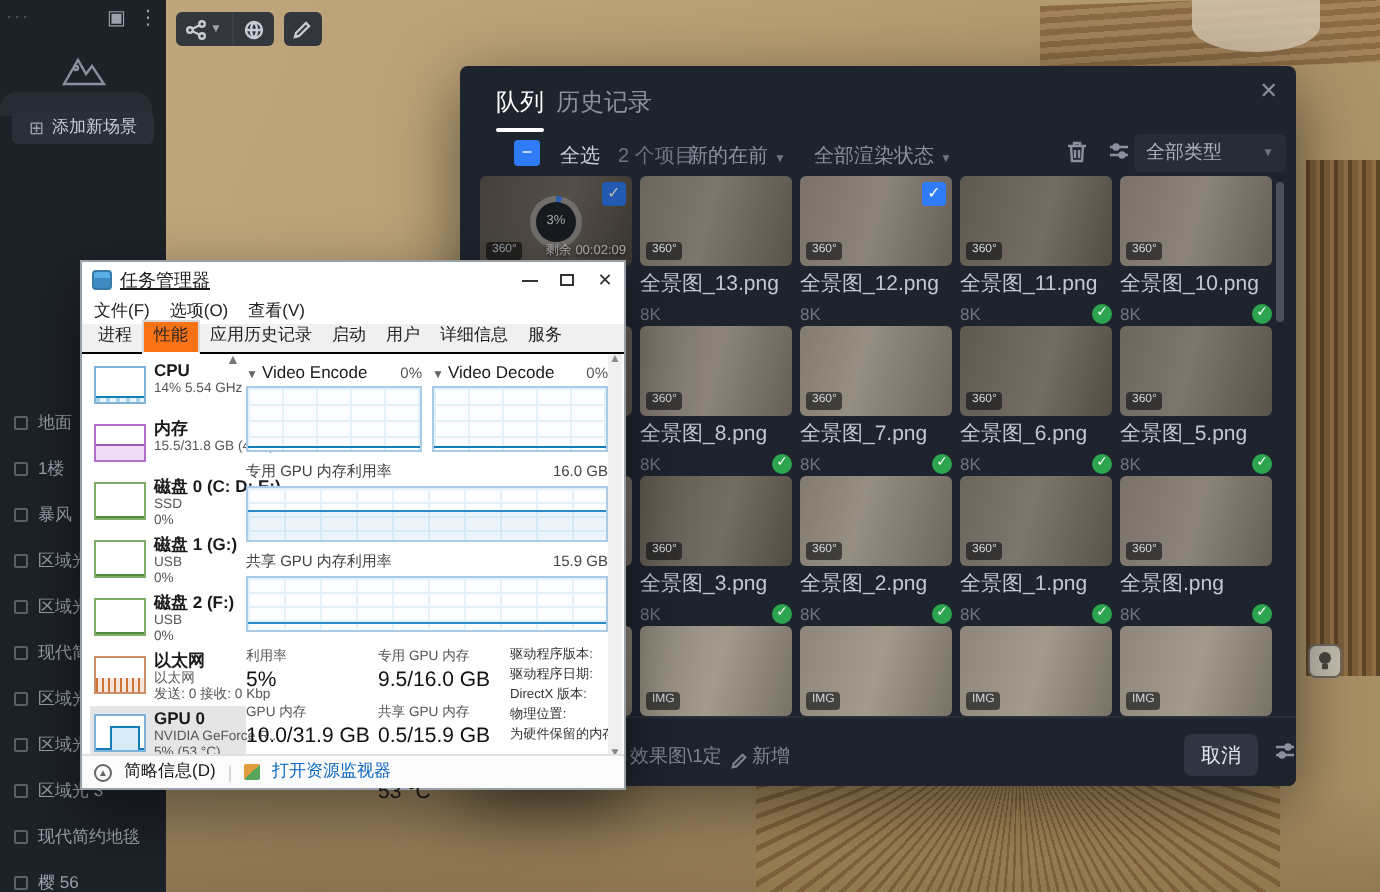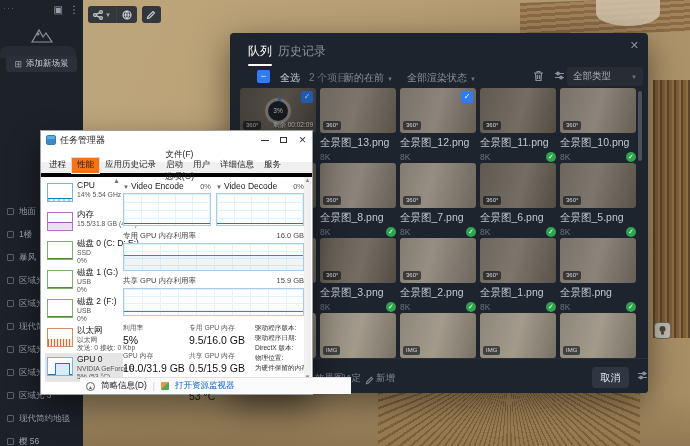--- a/index.html
+++ b/index.html
@@ -106,29 +106,29 @@
     border-radius:0 0 4px 4px;font-size:9.5px;color:#7d848f;}
   .pf-path{position:absolute;left:85px;top:13px;display:flex;align-items:flex-end;gap:4px;}
   .pf-new{position:absolute;left:146px;top:13px;}
   .pf-cancel{position:absolute;left:362px;top:8px;width:37px;height:21px;background:#2f3642;border-radius:4px;
     color:#e6e9ee;font-size:10px;display:flex;align-items:center;justify-content:center;}
   .pf-sliders{position:absolute;left:407px;top:11px;}
 
   
   .tm{position:absolute;left:40px;top:130px;width:273px;height:265px;background:#fff;z-index:20;
     border:1px solid #99a0a6;box-shadow:0 12px 30px rgba(0,0,0,.45);color:#1a1a1a;}
-  .tm-title{position:relative;height:18px;display:flex;align-items:center;padding-left:5px;gap:4px;font-size:9px;}
+  .tm-title{position:relative;height:18px;display:flex;align-items:center;padding-left:5px;gap:4px;font-size:9px;text-decoration:underline;}
   .tm-appicon{width:10px;height:10px;border-radius:2px;background:linear-gradient(180deg,#59b0e8 35%,#3f8ac2 35%);
     border:1px solid #3a7aa8;}
   .tm-controls{position:absolute;right:0;top:0;height:18px;display:flex;}
   .wc{width:19px;height:18px;display:flex;align-items:center;justify-content:center;color:#333;font-size:9px;}
   .wc-min i{display:block;width:8px;height:1px;background:#333;}
   .wc-max i{display:block;width:7px;height:6px;border:1px solid #333;}
-  .tm-menu{height:13px;display:flex;gap:10px;padding-left:6px;font-size:8.5px;align-items:center;color:#222;flex-direction:column;}
-  .tm-tabs{height:15px;background:#f0f0f0;border-bottom:4px solid #000000;display:flex;align-items:flex-end;
+  .tm-menu{height:13px;display:flex;gap:10px;padding-left:6px;font-size:8.5px;align-items:center;color:#222;}
+  .tm-tabs{height:15px;background:#f0f0f0;border-bottom:1px solid #000000;display:flex;align-items:flex-end;
     padding-left:3px;font-size:8.5px;}
   .tm-tab{padding:1px 5px 2px;color:#222;}
   .tm-tab.active{background:#f97316;border:1px solid #d9d9d9;border-bottom:1px solid #fff;margin-bottom:-1px;}
   .tm-body{position:relative;height:203px;}
   .tm-list{position:absolute;left:4px;top:2px;width:78px;}
   .tm-row{height:29px;display:flex;gap:4px;padding:2px 2px;}
   .tm-row.selected{background:#e5e5e5;}
   .mini{width:26px;height:19px;background:#fff;border:1px solid #999;position:relative;overflow:hidden;flex:none;margin-top:2px;}
   .fill{position:absolute;left:0;right:0;bottom:0;}
   .cpu .mini{border-color:#7fb2d9;}
@@ -136,21 +136,21 @@
   .mem .mini{border-color:#b06fc9;}
   .mem .fill{height:50%;border-top:1px solid #9b59b6;background:#eeddf5;}
   .disk .mini{border-color:#7daf6a;}
   .disk .fill{height:4%;border-top:1px solid #4d8a3c;background:#eaf3e6;}
   .net .mini{border-color:#c9906a;}
   .net .fill{height:42%;background:repeating-linear-gradient(90deg,rgba(197,90,17,.85) 0 1px,rgba(197,90,17,.15) 1px 3px);}
   .gpu .mini{border-color:#7fb2d9;}
   .gpu .fill{height:8%;border-top:1px solid #117dbb;background:#d8ebf8;}
   .gpu .mini::after{content:"";position:absolute;right:2px;bottom:0;width:55%;height:66%;background:#d8ebf8;border:1px solid #117dbb;border-bottom:none;}
   .tm-row-text{min-width:0;line-height:1.15;}
-  .tm-row-name{font-size:8.5px;white-space:nowrap;}
+  .tm-row-name{font-size:8.5px;white-space:nowrap;font-weight:bold;}
   .tm-row-sub{font-size:6.8px;color:#555;white-space:nowrap;}
   .tm-list-up{position:absolute;left:72px;top:0;font-size:7px;color:#777;}
 
   .gpu-pane{position:absolute;left:82px;top:2px;width:181px;}
   .vhead{display:flex;font-size:8.5px;margin-top:2px;}
   .vcol{width:88px;display:flex;justify-content:space-between;align-items:center;}
   .vcol+.vcol{margin-left:5px;}
   .vchev{color:#666;font-size:6px;margin-right:2px;}
   .vval{color:#555;font-size:7.5px;}
   .vgraphs{display:flex;gap:5px;margin-top:2px;}
@@ -167,21 +167,21 @@
   .mg.shared::after{content:"";position:absolute;left:0;right:0;top:86%;height:1px;background:#2d89c8;}
   .stats{display:grid;grid-template-columns:64px 66px;column-gap:2px;row-gap:5px;margin-top:7px;width:132px;float:left;}
   .stat .sl{font-size:6.8px;color:#555;}
   .stat .sv{font-size:10.5px;color:#111;margin-top:1px;white-space:nowrap;}
   .stat:nth-child(5){grid-column:2;}
   .ginfo{float:left;width:47px;margin-top:7px;}
   .ginfo div{font-size:6.6px;color:#333;line-height:10px;white-space:nowrap;}
   .tm-scroll{position:absolute;right:1px;top:0;width:7px;height:203px;background:#f0f0f0;
     display:flex;flex-direction:column;justify-content:space-between;align-items:center;color:#888;font-size:6px;}
   .tm-footer{position:absolute;left:0;bottom:0;width:100%;height:17px;border-top:1px solid #e0e0e0;background:#fbfbfb;
-    display:flex;align-items:center;gap:6px;padding-left:6px;font-size:8.5px;margin-left:39px;}
+    display:flex;align-items:center;gap:6px;padding-left:6px;font-size:8.5px;}
   .circ-chev{width:9px;height:9px;border:1px solid #666;border-radius:50%;color:#666;font-size:5px;line-height:8px;text-align:center;}
   .tm-divider{color:#ccc;}
   .resmon-ic{width:8px;height:8px;background:linear-gradient(135deg,#e39b40 50%,#58a55c 50%);border-radius:1px;}
   .resmon-label{color:#0a66c2;}
 </style>
 </head>
 <body>
 
 <div class="screen">
 

